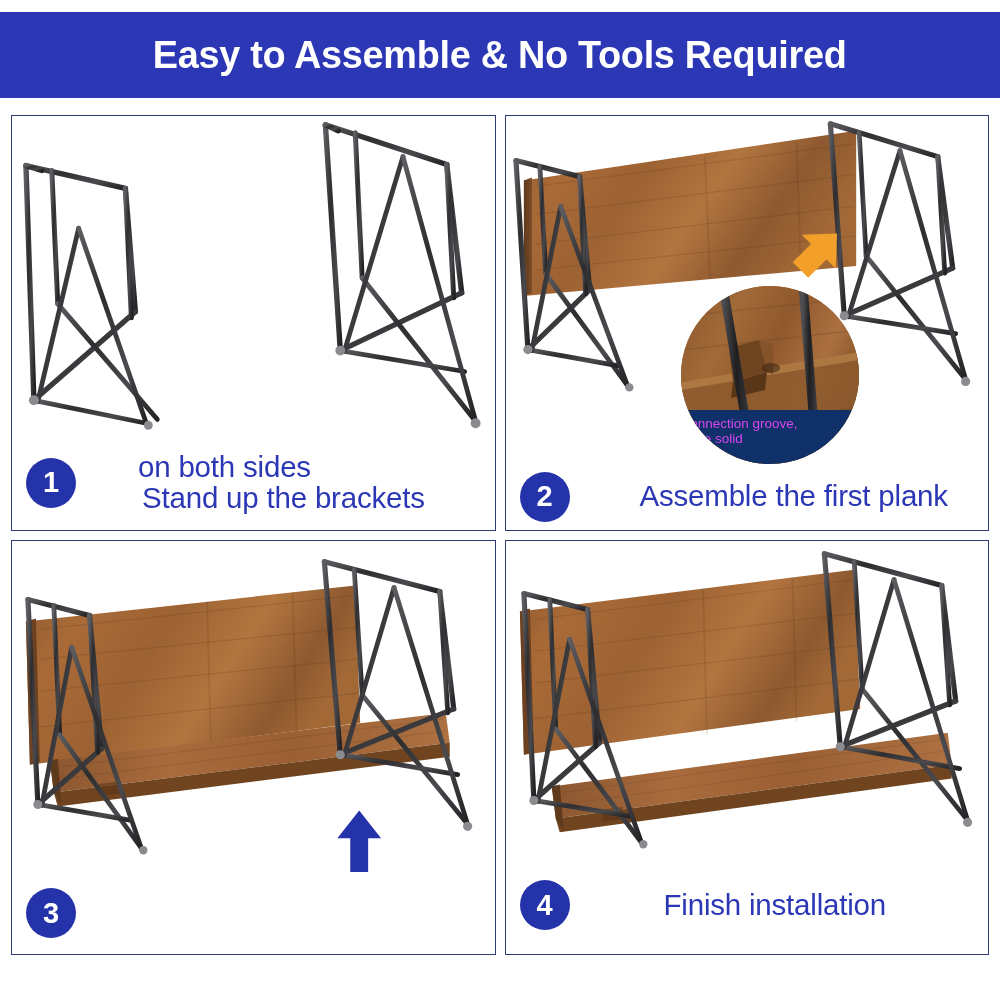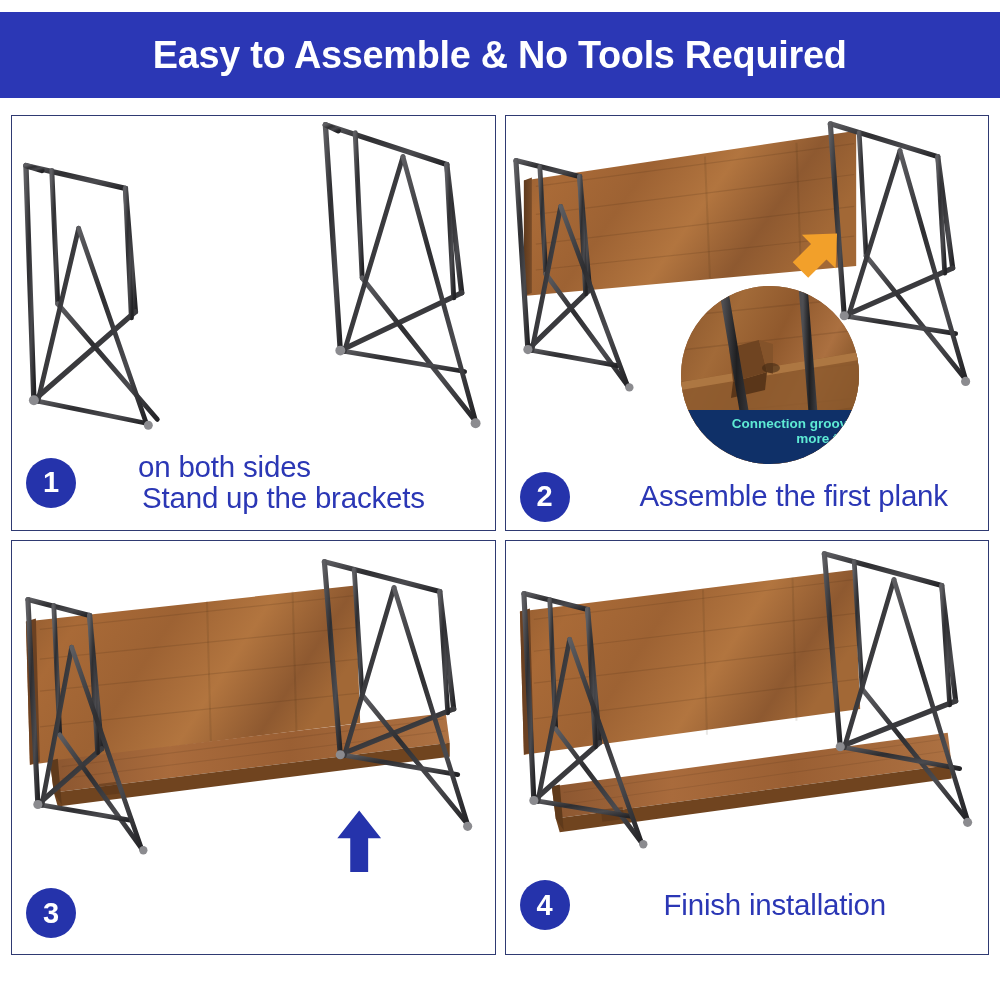--- a/index.html
+++ b/index.html
@@ -92,25 +92,25 @@
     left: 175px; top: 170px;
     width: 178px; height: 178px;
     border-radius: 50%;
     overflow: hidden;
     background: #8a5a30;
   }
   .inset svg { position: absolute; left:0; top:0; width: 100%; height: 100%; }
   .inset-caption {
     position: absolute; left: 0; bottom: 0; width: 100%; height: 54px;
     background: #0f3068;
-    color: #5eead4;
+    color: #d946ef;
     font-size: 13.5px;
-    font-weight: bold;
+    font-weight: normal;
     line-height: 1.1;
-    text-align: right;
+    text-align: left;
     padding-top: 7px;
     font-family: "Liberation Sans", sans-serif;
   }
   .inset-caption .ln { display: block; }
 </style>
 </head>
 <body>
 
 <div class="page">
 
@@ -298,21 +298,21 @@
           <polygon points="78,54 92,58 92,88 86,86" fill="#84532a"></polygon>
 
           <g stroke="url(#insetTube)" stroke-width="9" stroke-linecap="round" fill="none">
             <path d="M42,0 L72,178"></path>
             <path d="M122,0 L136,178"></path>
           </g>
           <ellipse cx="90" cy="82" rx="9" ry="5" fill="#3a2410" opacity="0.55"></ellipse>
         </svg>
         <div class="inset-caption">
           <span class="ln">Connection groove,</span>
-          <span class="ln">more first</span>
+          <span class="ln">more solid</span>
         </div>
       </div>
 
       <div class="caption-row">
         <div class="badge">2</div>
         <div class="caption-text cap-p2">
           <span class="ln">Assemble the first plank</span>
         </div>
       </div>
     </div>

